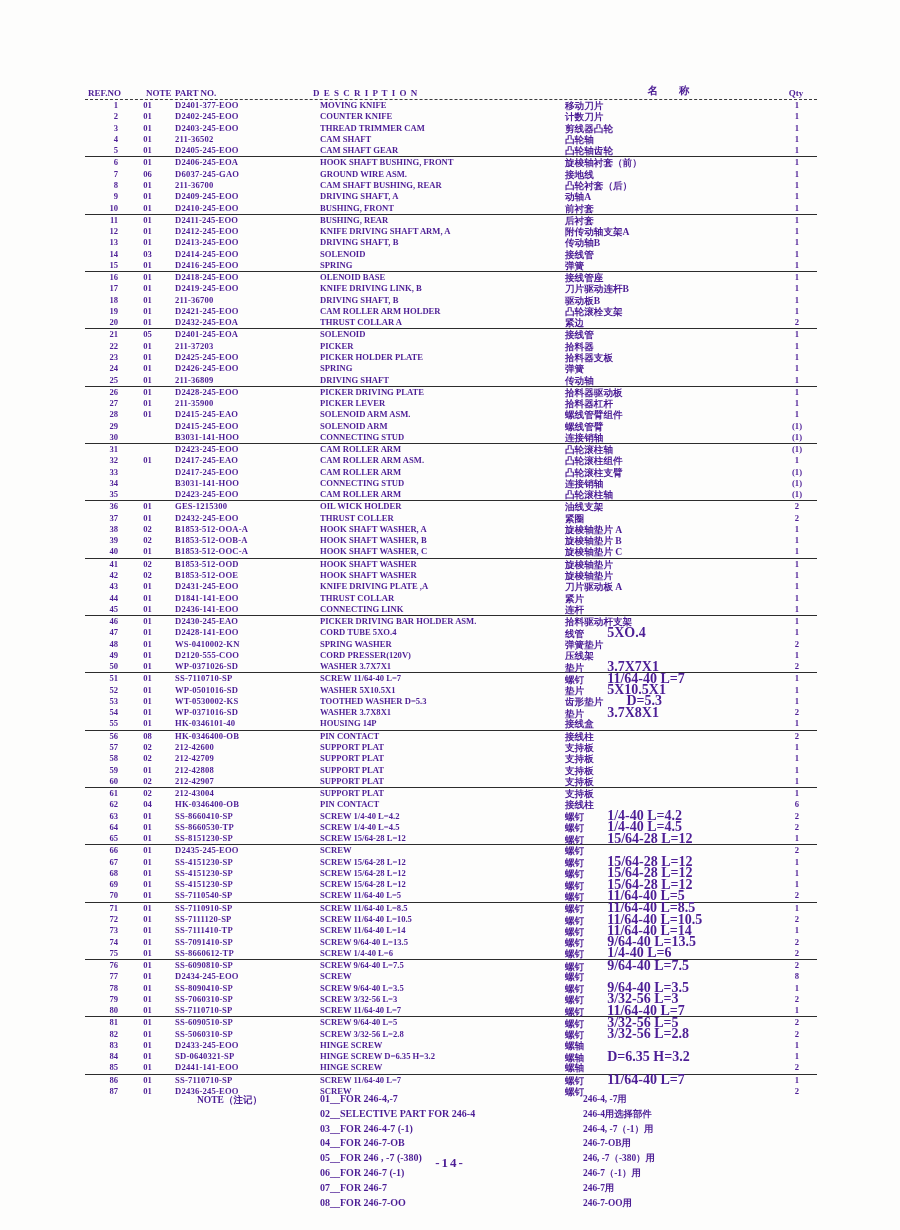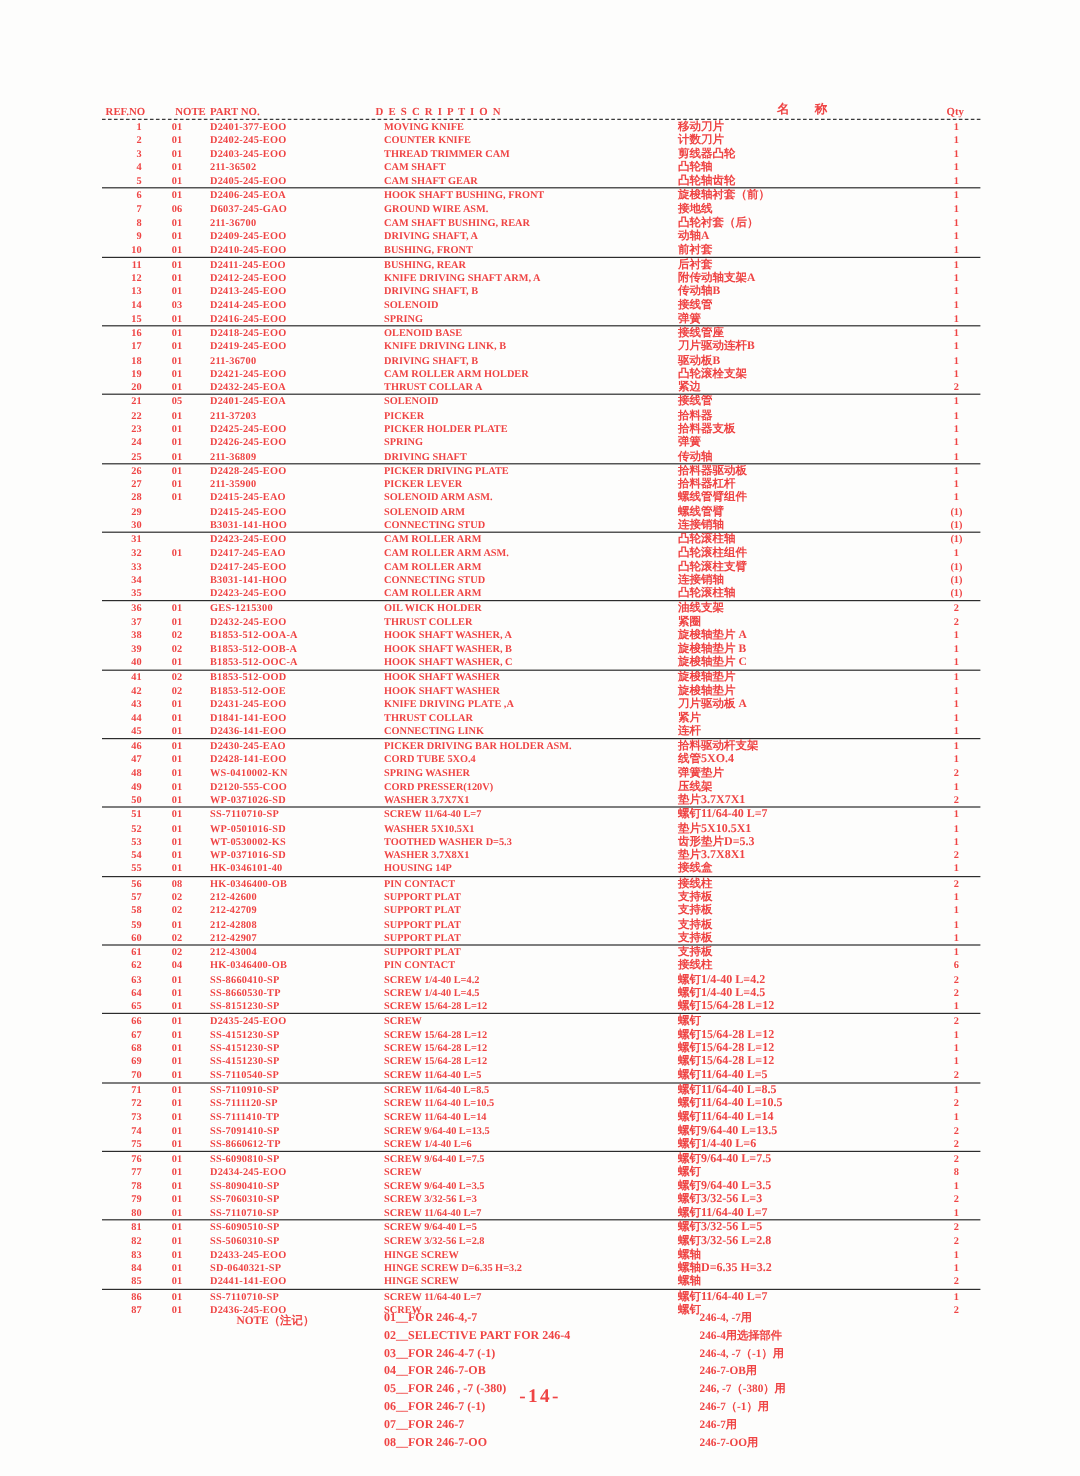--- a/index.html
+++ b/index.html
@@ -1,18 +1,18 @@
 <!DOCTYPE html>
 <html><head>
 <meta charset="utf-8">
 <style>
   html,body{margin:0;padding:0;background:#fbfbf9;}
   .page{
     position:relative;width:900px;height:1230px;background:#fdfdfc;
-    font-family:"Liberation Serif", serif;color:#ef4444;overflow:hidden;
+    font-family:"Liberation Serif", serif;color:#4c1d95;overflow:hidden;
   }
   .table{position:absolute;left:85px;top:84px;width:732px;}
   .thead{
     display:grid;grid-template-columns:45px 35px 148px 247px 217px 40px;
     font-size:9px;font-weight:700;border-bottom:1.4px dashed #3a3a3a;
     padding-bottom:2px;white-space:pre;align-items:end;height:13px;
   }
   .thead .h-ref{padding-left:3px;}
   .thead .h-note{text-align:left;margin-left:16px;}
   .thead .h-part{padding-left:10px;}
@@ -24,30 +24,30 @@
     height:11.28px;align-items:center;font-size:8.6px;font-weight:700;
     line-height:11px;
   }
   .trow.gend{border-bottom:1.8px solid #2c2c2c;}
   .c{overflow:hidden;white-space:nowrap;}
   .c.ref{text-align:right;padding-right:12px;}
   .c.note{text-align:center;}
   .c.part{padding-left:10px;letter-spacing:.2px;}
   .c.desc{padding-left:7px;}
   .c.name{padding-left:5px;font-size:9.6px;}
-  .c.name .spec{margin-left:0;font-size:10px;}
+  .c.name .spec{margin-left:23px;font-size:14px;}
   .c.qty{text-align:center;}
   .notes{position:absolute;top:1092px;left:0;width:900px;font-weight:700;}
   .note-label{position:absolute;left:197px;top:2px;font-size:9.5px;}
   .note-col{position:absolute;top:0;font-size:10px;line-height:14.8px;white-space:pre;}
   .note-en{left:320px;}
   .note-cn{left:563px;font-size:9.4px;margin-left:20px;}
   .page-number{
     position:absolute;left:405px;top:1155px;width:90px;text-align:center;
-    font-size:16px;letter-spacing:2px;font-weight:700;
+    font-size:13px;letter-spacing:2px;font-weight:700;
   }
 </style>
 </head>
 <body>
 
 <div class="page">
   <div class="table">
     <div class="thead">
       <span class="h-ref">REF.NO</span>
       <span class="h-note">NOTE</span>

